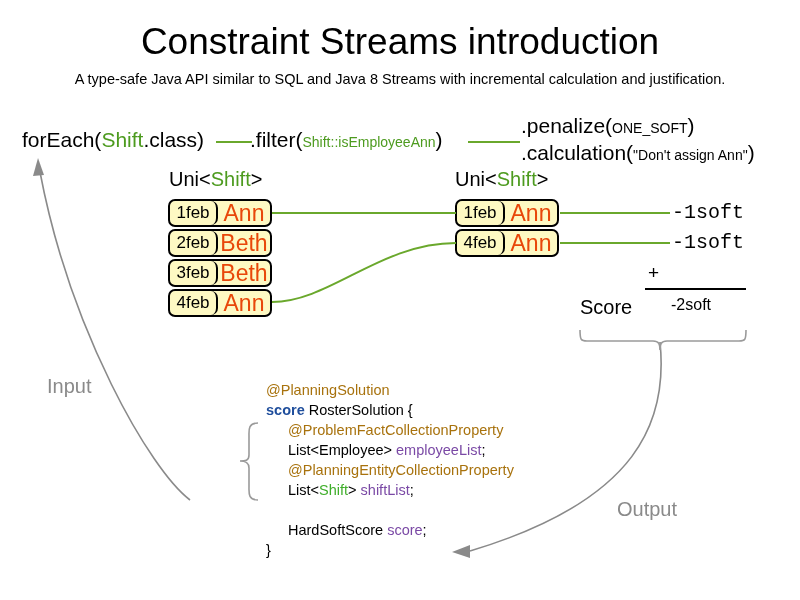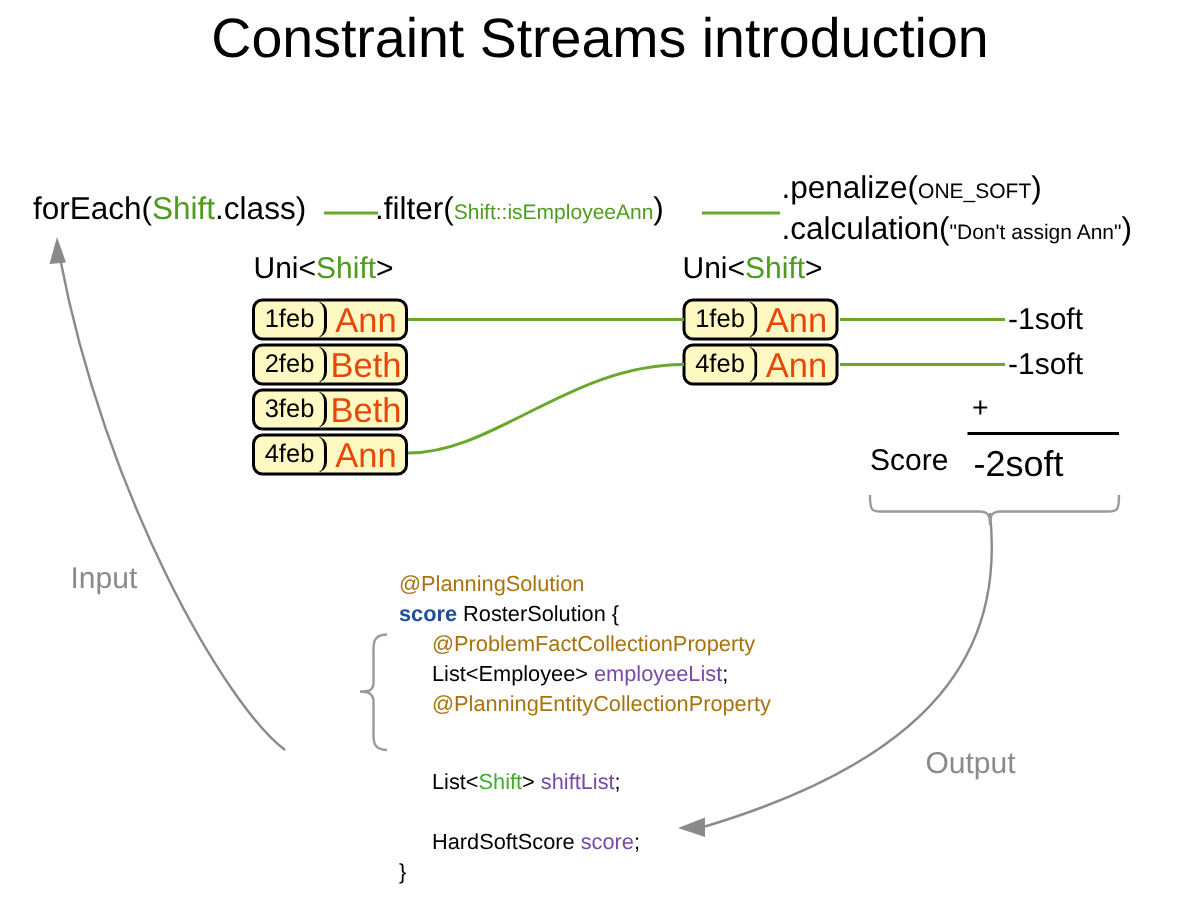--- a/index.html
+++ b/index.html
@@ -6,21 +6,21 @@
   body{
     width:800px;height:600px;background:#ffffff;
     font-family:"Liberation Sans", sans-serif;
     color:#000;overflow:hidden;position:relative;
   }
   #stage{position:absolute;left:0;top:0;width:800px;height:600px;}
   .abs{position:absolute;white-space:nowrap;}
 
   
   #title{
-    left:0;top:4px;width:800px;text-align:center;
+    left:0;top:20px;width:800px;text-align:center;
     font-size:37px;line-height:44px;letter-spacing:0px;
   }
   #subtitle{
     left:0;top:70px;width:800px;text-align:center;
     font-size:14.5px;line-height:18px;
   }
 
   
   .pipe{font-size:21px;line-height:26px;}
   .green{color:#4d9b1f;}
@@ -62,29 +62,29 @@
   #table-left{left:168px;top:199px;}
   #table-right{left:455px;top:199px;}
 
   
   #link-l1{left:272px;top:212px;width:184px;}
   #link-r1{left:560px;top:212px;width:110px;}
   #link-r2{left:560px;top:242px;width:110px;}
   .svgcurve{position:absolute;left:0;top:0;width:800px;height:600px;pointer-events:none;}
 
   
-  .softlabel{font-size:20px;line-height:24px;}
+  .softlabel{font-size:20px;line-height:24px;font-family:Liberation Mono, monospace;}
   #soft1{left:672px;top:201px;}
   #soft2{left:672px;top:231px;}
 
   
   #plus{left:648px;top:262px;font-size:19px;}
   #sumline{position:absolute;left:645px;top:288px;width:101px;height:0;border-top:2px solid #000;}
   #score-word{left:580px;top:296px;font-size:20px;}
-  #score-val{left:649px;top:296px;font-size:24px;}
+  #score-val{left:671px;top:296px;font-size:16px;}
 
   
   #code{position:absolute;left:266px;top:380px;font-size:14.5px;line-height:20px;}
   #code .ln{white-space:pre;}
   .anno{color:#a8720d;}
   .kw{color:#1f4e9c;font-weight:bold;}
   .fld{color:#7a49a5;}
   .typ{color:#000;}
   .grn{color:#3fae2a;}
 
@@ -92,20 +92,21 @@
   .graylabel{color:#8a8a8a;font-size:20px;line-height:24px;}
   #input-label{left:47px;top:374px;}
   #output-label{left:617px;top:497px;}
 </style>
 </head>
 <body>
 
 <div id="stage">
 
   <div class="abs" id="title">Constraint Streams introduction</div>
+  <div class="abs" id="subtitle">A type-safe Java API similar to SQL and Java 8 Streams with incremental calculation and justification.</div>
 
   <div class="gline" id="gl1"></div>
   <div class="gline" id="gl2"></div>
 
   <div class="abs pipe" id="foreach"><span>forEach(</span><span class="green">Shift</span><span>.class)</span></div>
 
   <div class="abs pipe" id="filter"><span>.filter(</span><span class="green small">Shift::isEmployeeAnn</span><span>)</span></div>
 
   <div class="abs pipe" id="penalize"><span>.penalize(</span><span class="small">ONE_SOFT</span><span>)</span></div>
 
@@ -172,21 +173,21 @@
   <div id="sumline"></div>
   <div class="abs" id="score-word">Score</div>
   <div class="abs" id="score-val">-2soft</div>
 
   <div id="code">
       <div class="ln" style="padding-left: 0px;"><span class="anno">@PlanningSolution</span></div>
       <div class="ln" style="padding-left: 0px;"><span class="kw">score</span><span class="typ"> RosterSolution {</span></div>
       <div class="ln" style="padding-left: 22px;"><span class="anno">@ProblemFactCollectionProperty</span></div>
       <div class="ln" style="padding-left: 22px;"><span class="typ">List&lt;Employee&gt; </span><span class="fld">employeeList</span><span class="typ">;</span></div>
       <div class="ln" style="padding-left: 22px;"><span class="anno">@PlanningEntityCollectionProperty</span></div>
-      <div class="ln" style="padding-left: 22px; margin-top: 32px;"><span class="typ">List&lt;</span><span class="grn">Shift</span><span class="typ">&gt; </span><span class="fld">shiftList</span><span class="typ">;</span></div>
+      <div class="ln" style="padding-left: 22px;"><span class="typ">List&lt;</span><span class="grn">Shift</span><span class="typ">&gt; </span><span class="fld">shiftList</span><span class="typ">;</span></div>
       <div class="ln" style="padding-left: 0px;"><span class="typ"> </span></div>
       <div class="ln" style="padding-left: 22px;"><span class="typ">HardSoftScore </span><span class="fld">score</span><span class="typ">;</span></div>
       <div class="ln" style="padding-left: 0px;"><span class="typ">}</span></div>
     </div>
 
   <div class="abs graylabel" id="input-label">Input</div>
   <div class="abs graylabel" id="output-label">Output</div>
 
 </div>
 

